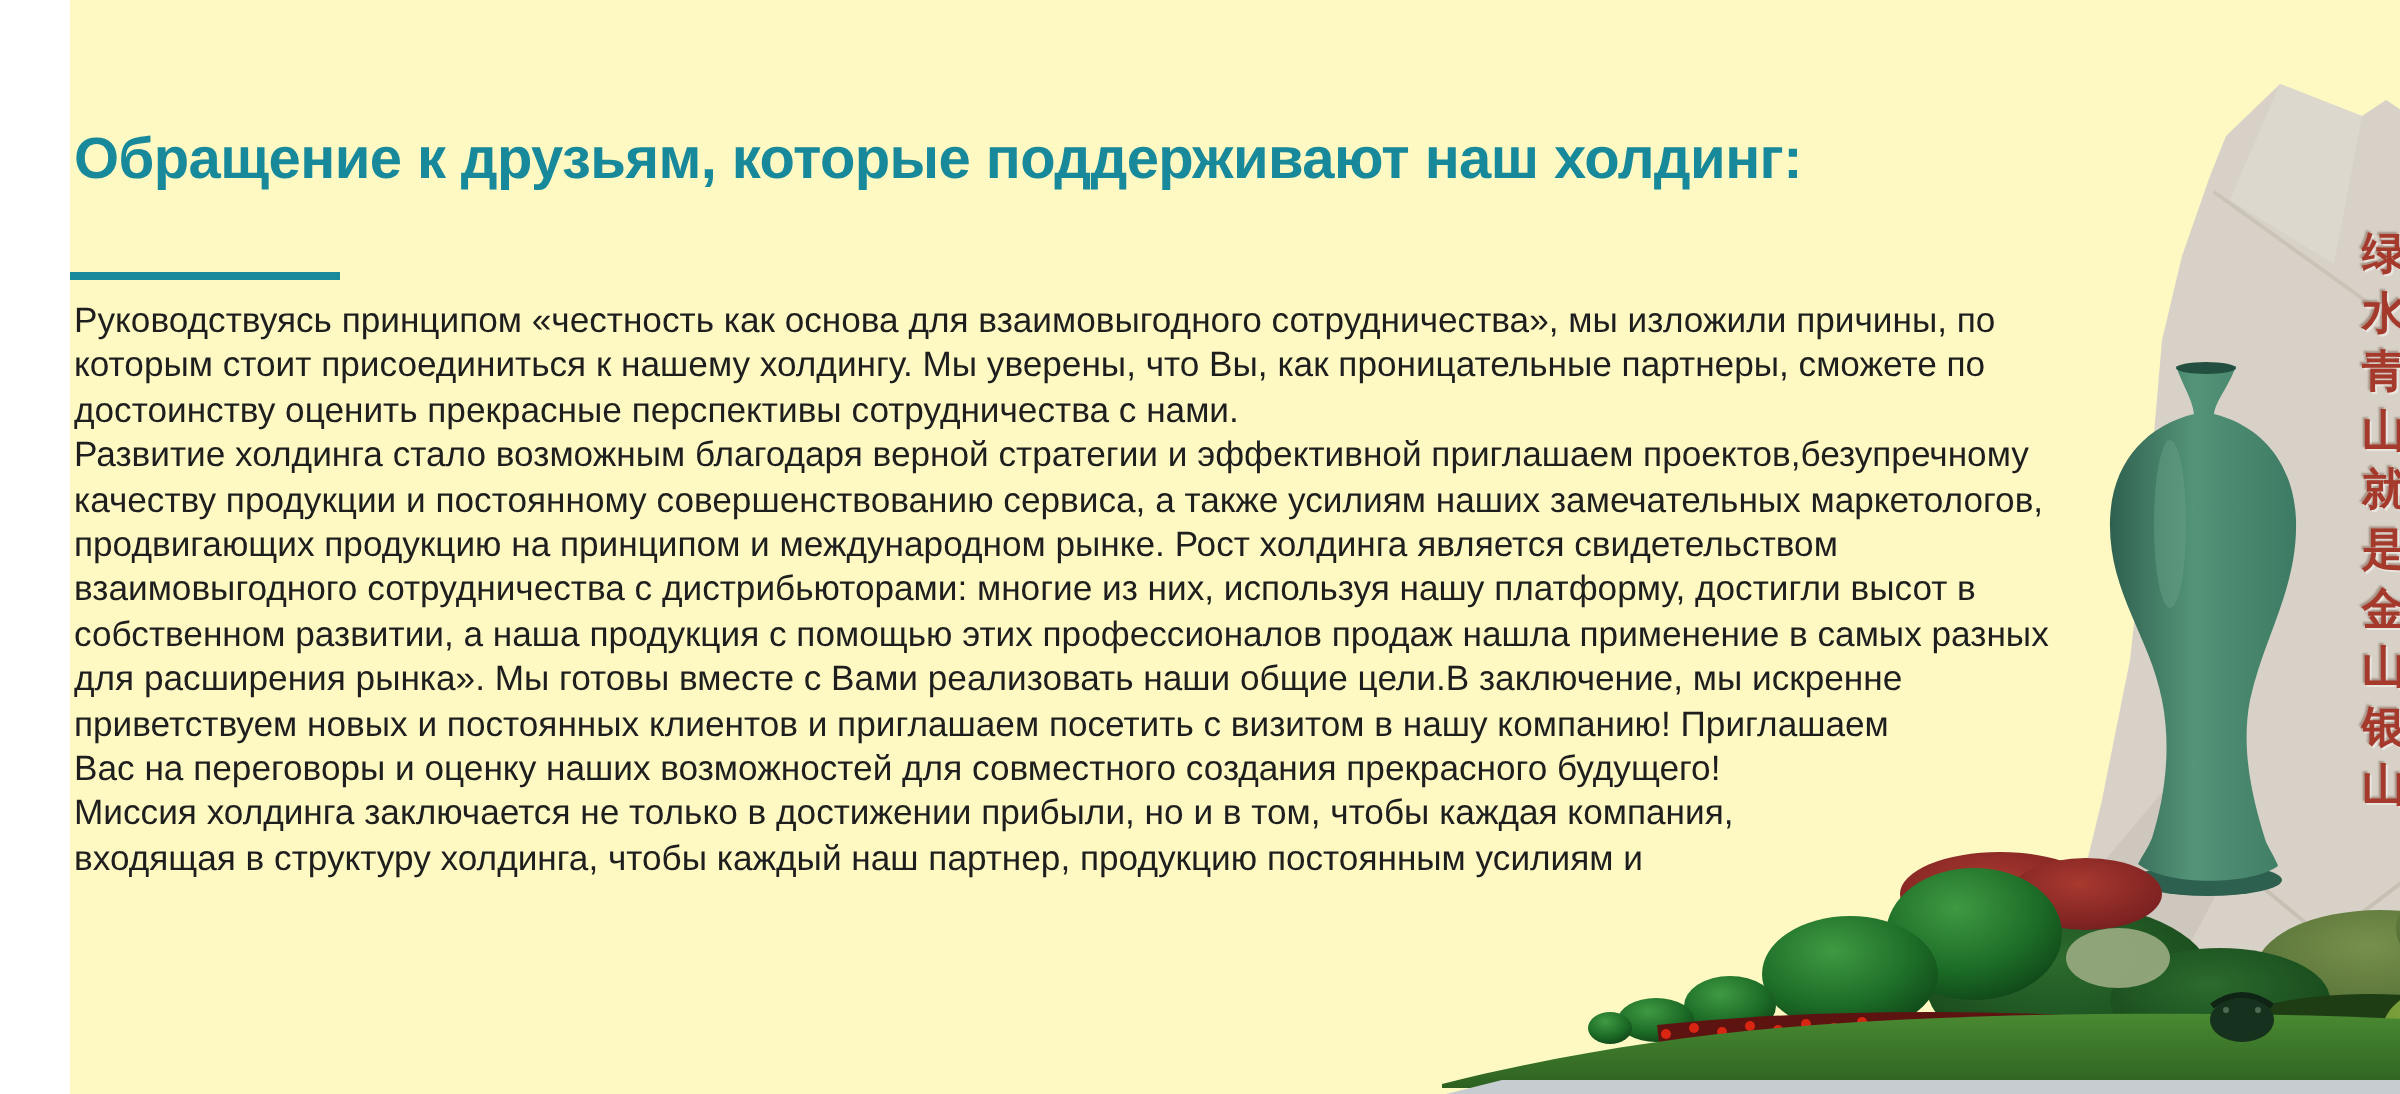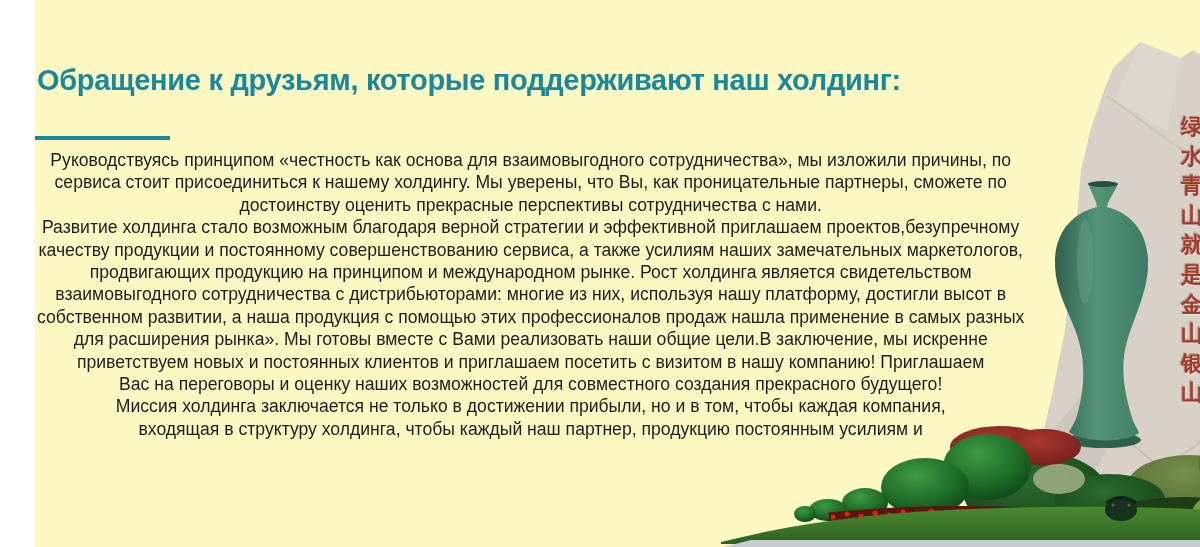--- a/index.html
+++ b/index.html
@@ -31,21 +31,20 @@
     height: 4px;
     background: #18899b;
   }
   .body-text {
     position: absolute;
     left: 2px;
     top: 149px;
     color: #1e1e1e;
     font-size: 17.6px;
     line-height: 22.4px;
-    text-align: center;
   }
   .text-line { white-space: nowrap; }
   .hero-photo {
     position: absolute;
     left: 620px;
     top: 0;
     width: 580px;
     height: 547px;
   }
   .hero-photo svg { display: block; }
@@ -69,21 +68,21 @@
 </head>
 <body>
 
 <div class="page">
 
   <h1 class="page-title">Обращение к друзьям, которые поддерживают наш холдинг:</h1>
   <div class="title-underline"></div>
 
   <div class="body-text">
     <div class="text-line">Руководствуясь принципом «честность как основа для взаимовыгодного сотрудничества», мы изложили причины, по</div>
-    <div class="text-line">сервиса стоит присоединиться к нашему холдингу. Мы уверены, что Вы, как проницательные партнеры, сможете по</div>
+    <div class="text-line">которым стоит присоединиться к нашему холдингу. Мы уверены, что Вы, как проницательные партнеры, сможете по</div>
     <div class="text-line">достоинству оценить прекрасные перспективы сотрудничества с нами.</div>
     <div class="text-line">Развитие холдинга стало возможным благодаря верной стратегии и эффективной приглашаем проектов,безупречному</div>
     <div class="text-line">качеству продукции и постоянному совершенствованию сервиса, а также усилиям наших замечательных маркетологов,</div>
     <div class="text-line">продвигающих продукцию на принципом и международном рынке. Рост холдинга является свидетельством</div>
     <div class="text-line">взаимовыгодного сотрудничества с дистрибьюторами: многие из них, используя нашу платформу, достигли высот в</div>
     <div class="text-line">собственном развитии, а наша продукция с помощью этих профессионалов продаж нашла применение в самых разных</div>
     <div class="text-line">для расширения рынка». Мы готовы вместе с Вами реализовать наши общие цели.В заключение, мы искренне</div>
     <div class="text-line">приветствуем новых и постоянных клиентов и приглашаем посетить с визитом в нашу компанию! Приглашаем</div>
     <div class="text-line">Вас на переговоры и оценку наших возможностей для совместного создания прекрасного будущего!</div>
     <div class="text-line">Миссия холдинга заключается не только в достижении прибыли, но и в том, чтобы каждая компания,</div>

